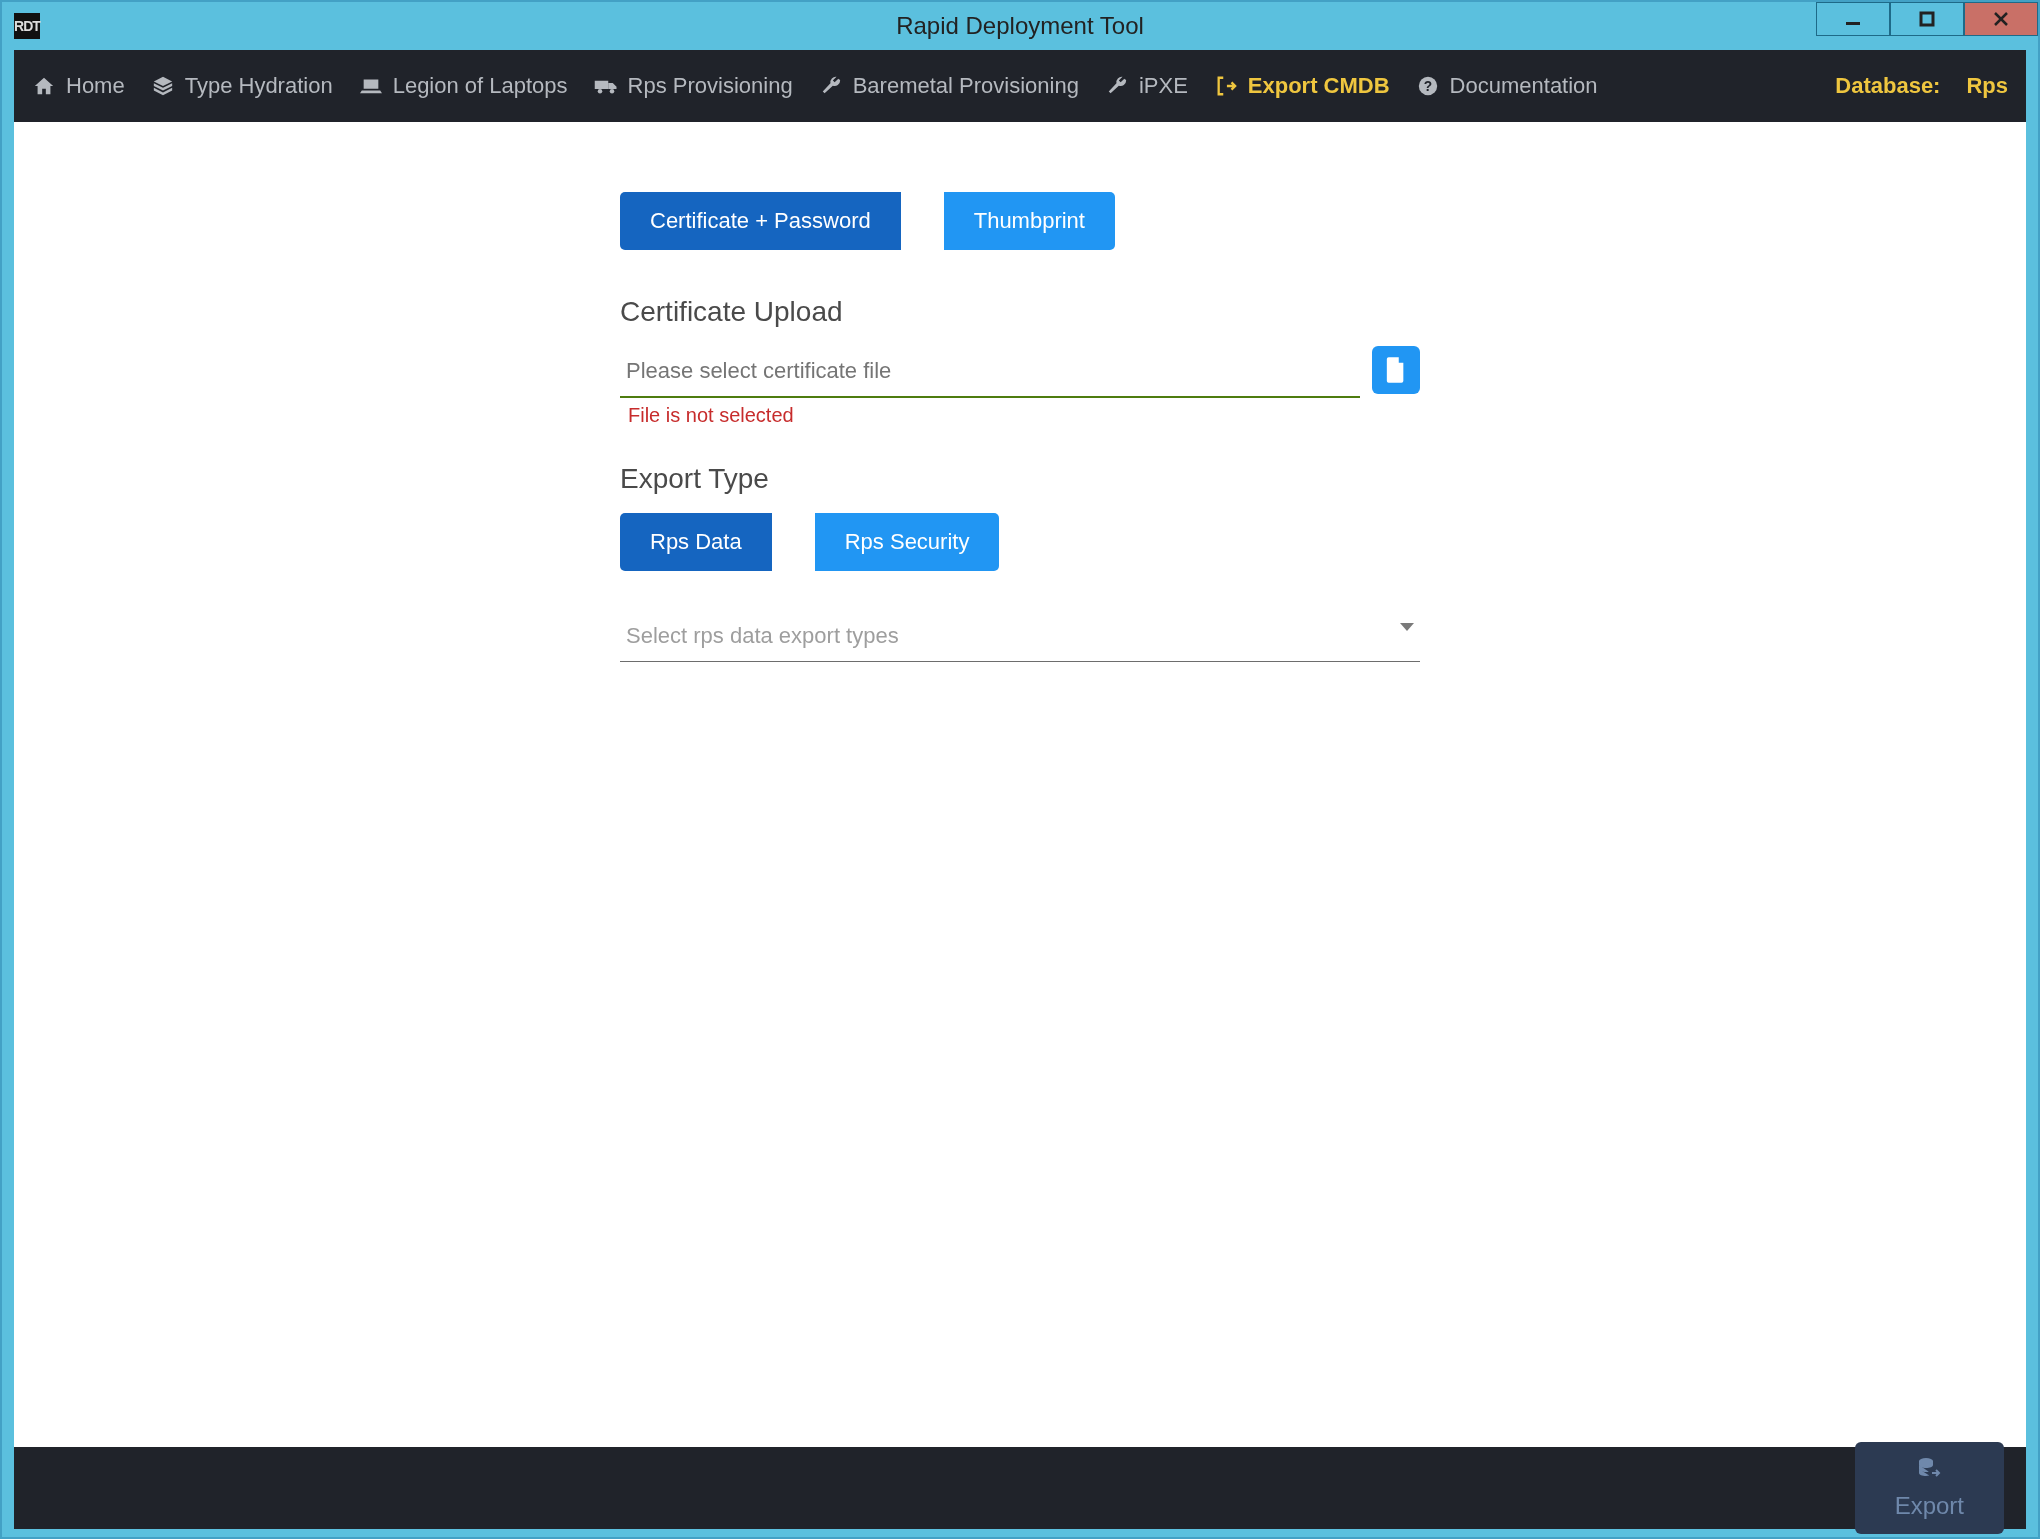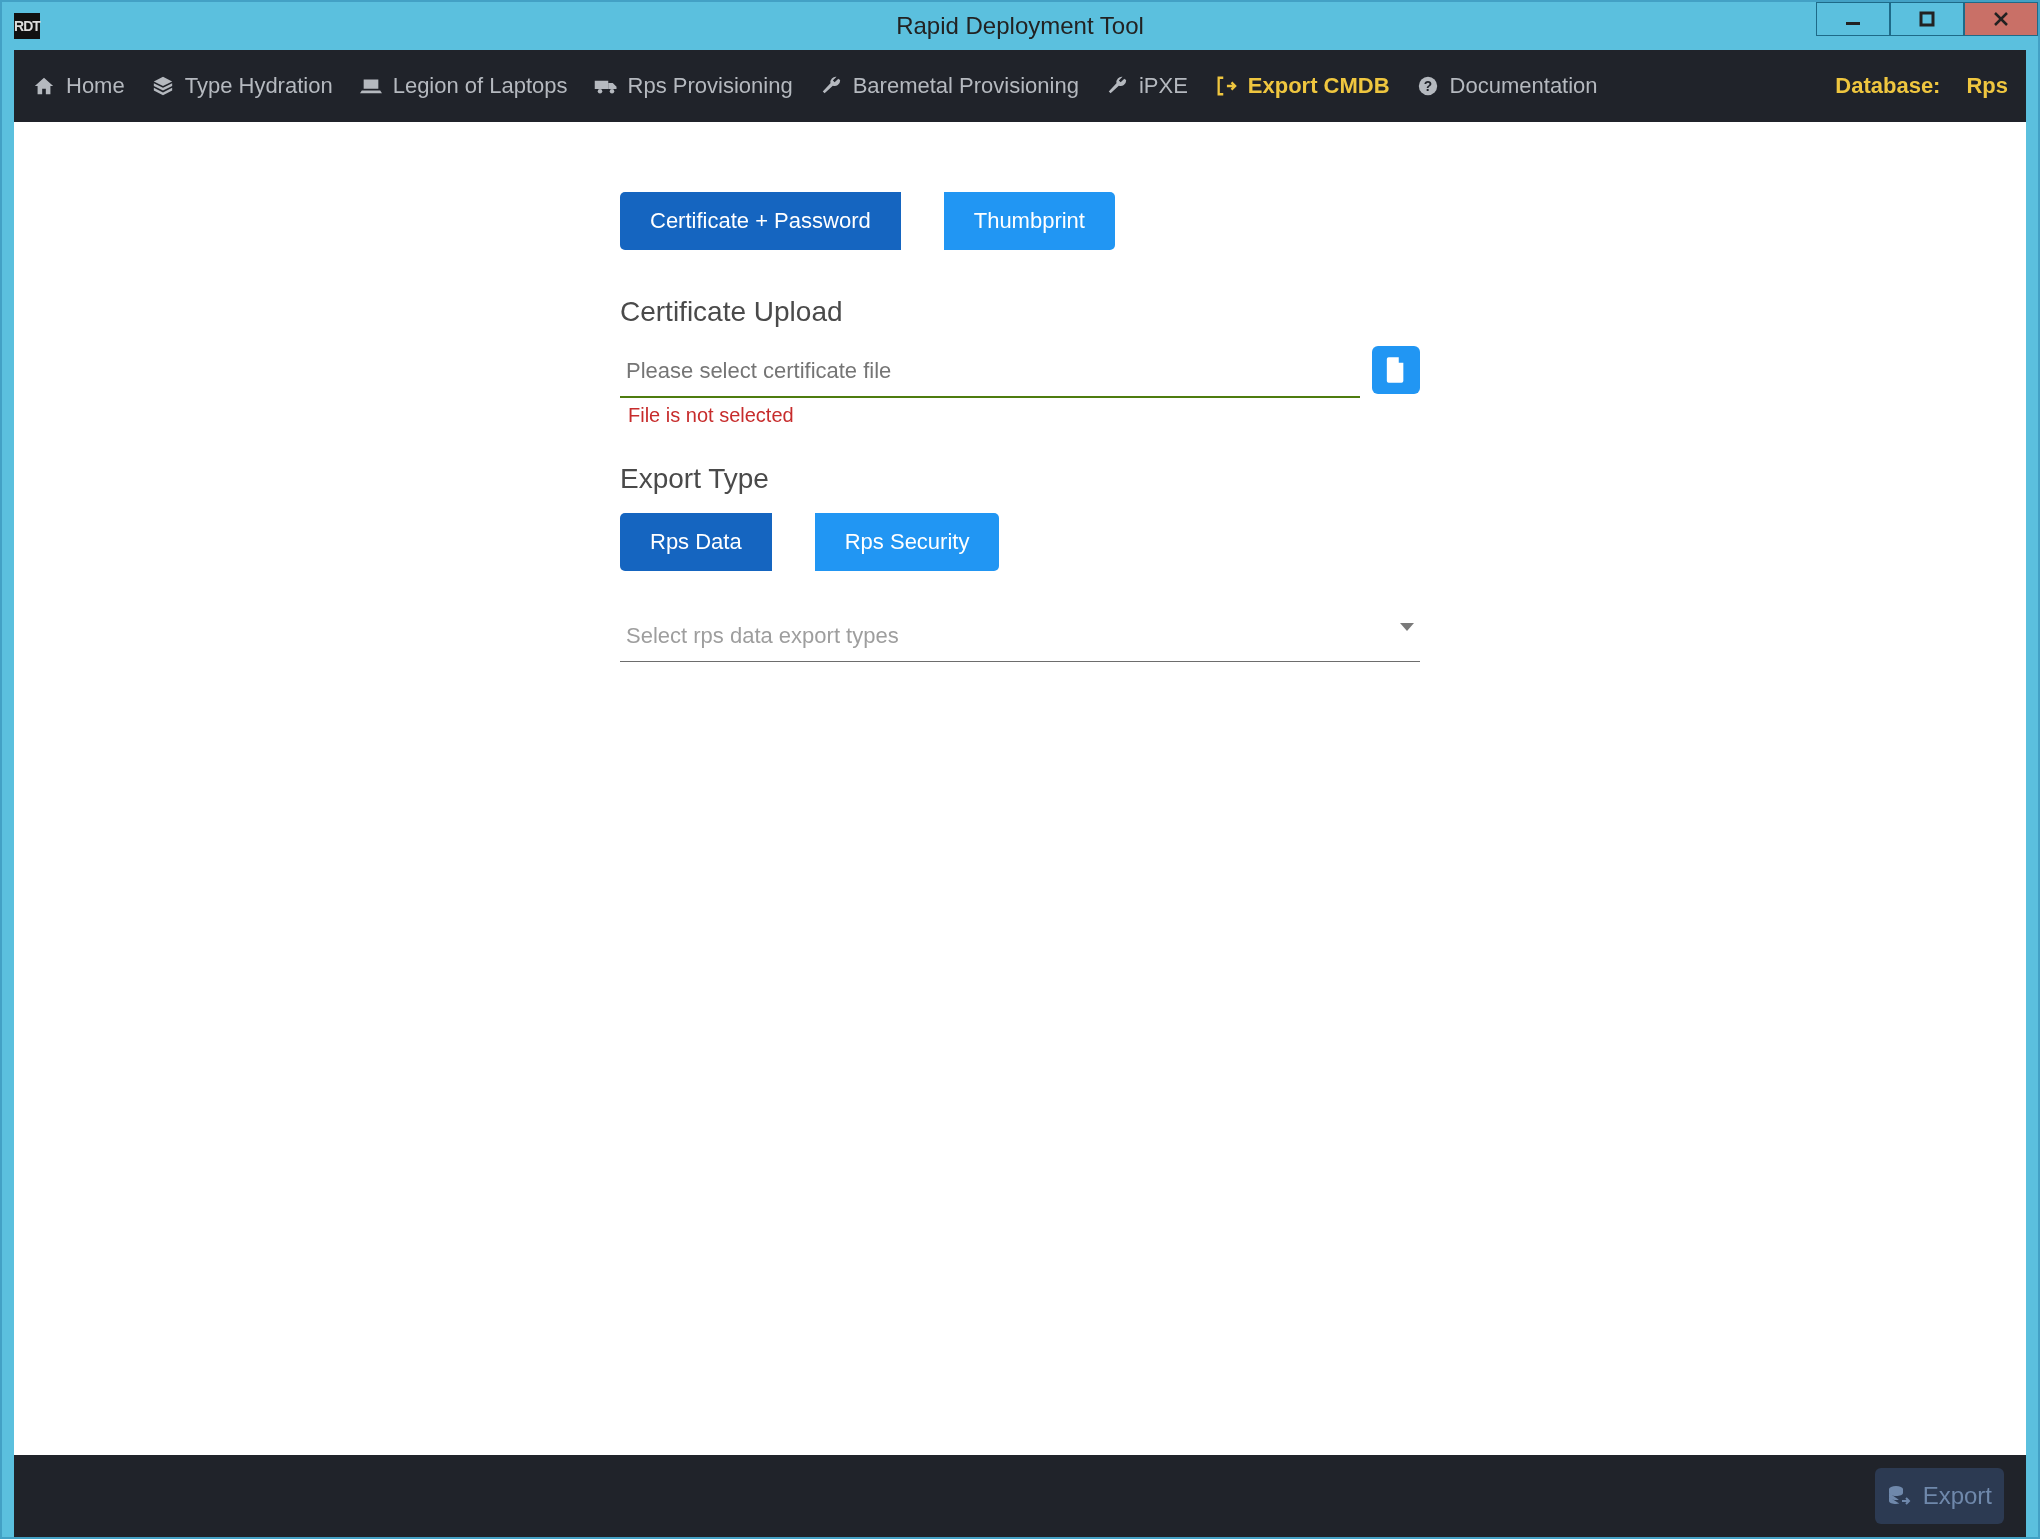--- a/index.html
+++ b/index.html
@@ -49,21 +49,21 @@
     width: 74px; height: 34px;
     border: 1px solid #1e6a88;
     display: flex; align-items: center; justify-content: center;
     font-size: 18px; font-weight: 700;
     background: #5bc0de;
     color: #222;
   }
   .winbtn.close { background: #c97067; }
 
   .app-body {
-    margin: 0 12px 0 12px;
+    margin: 0 12px 8px 12px;
     flex: 1;
     display: flex; flex-direction: column;
     background: #fff;
   }
   .navbar {
     background: #20232a;
     height: 72px;
     display: flex; align-items: center;
     padding: 0 18px;
     gap: 26px;
@@ -166,24 +166,25 @@
     background: #20232a;
     height: 82px;
     display: flex; align-items: center; justify-content: flex-end;
     padding-right: 22px;
   }
   .export-btn {
     background: #2c3a52;
     color: #6f88ab;
     font-size: 24px;
     font-weight: 500;
-    padding: 14px 12px;
+    padding: 14px 40px;
     border-radius: 6px;
     display: flex; align-items: center; gap: 12px;
     cursor: not-allowed;
+    flex-direction: column;
   }
 
   svg { display: block; }
 </style>
 </head>
 <body>
 
 <div class="window-outer">
   <div class="titlebar">
     <div class="app-icon">RDT</div>

